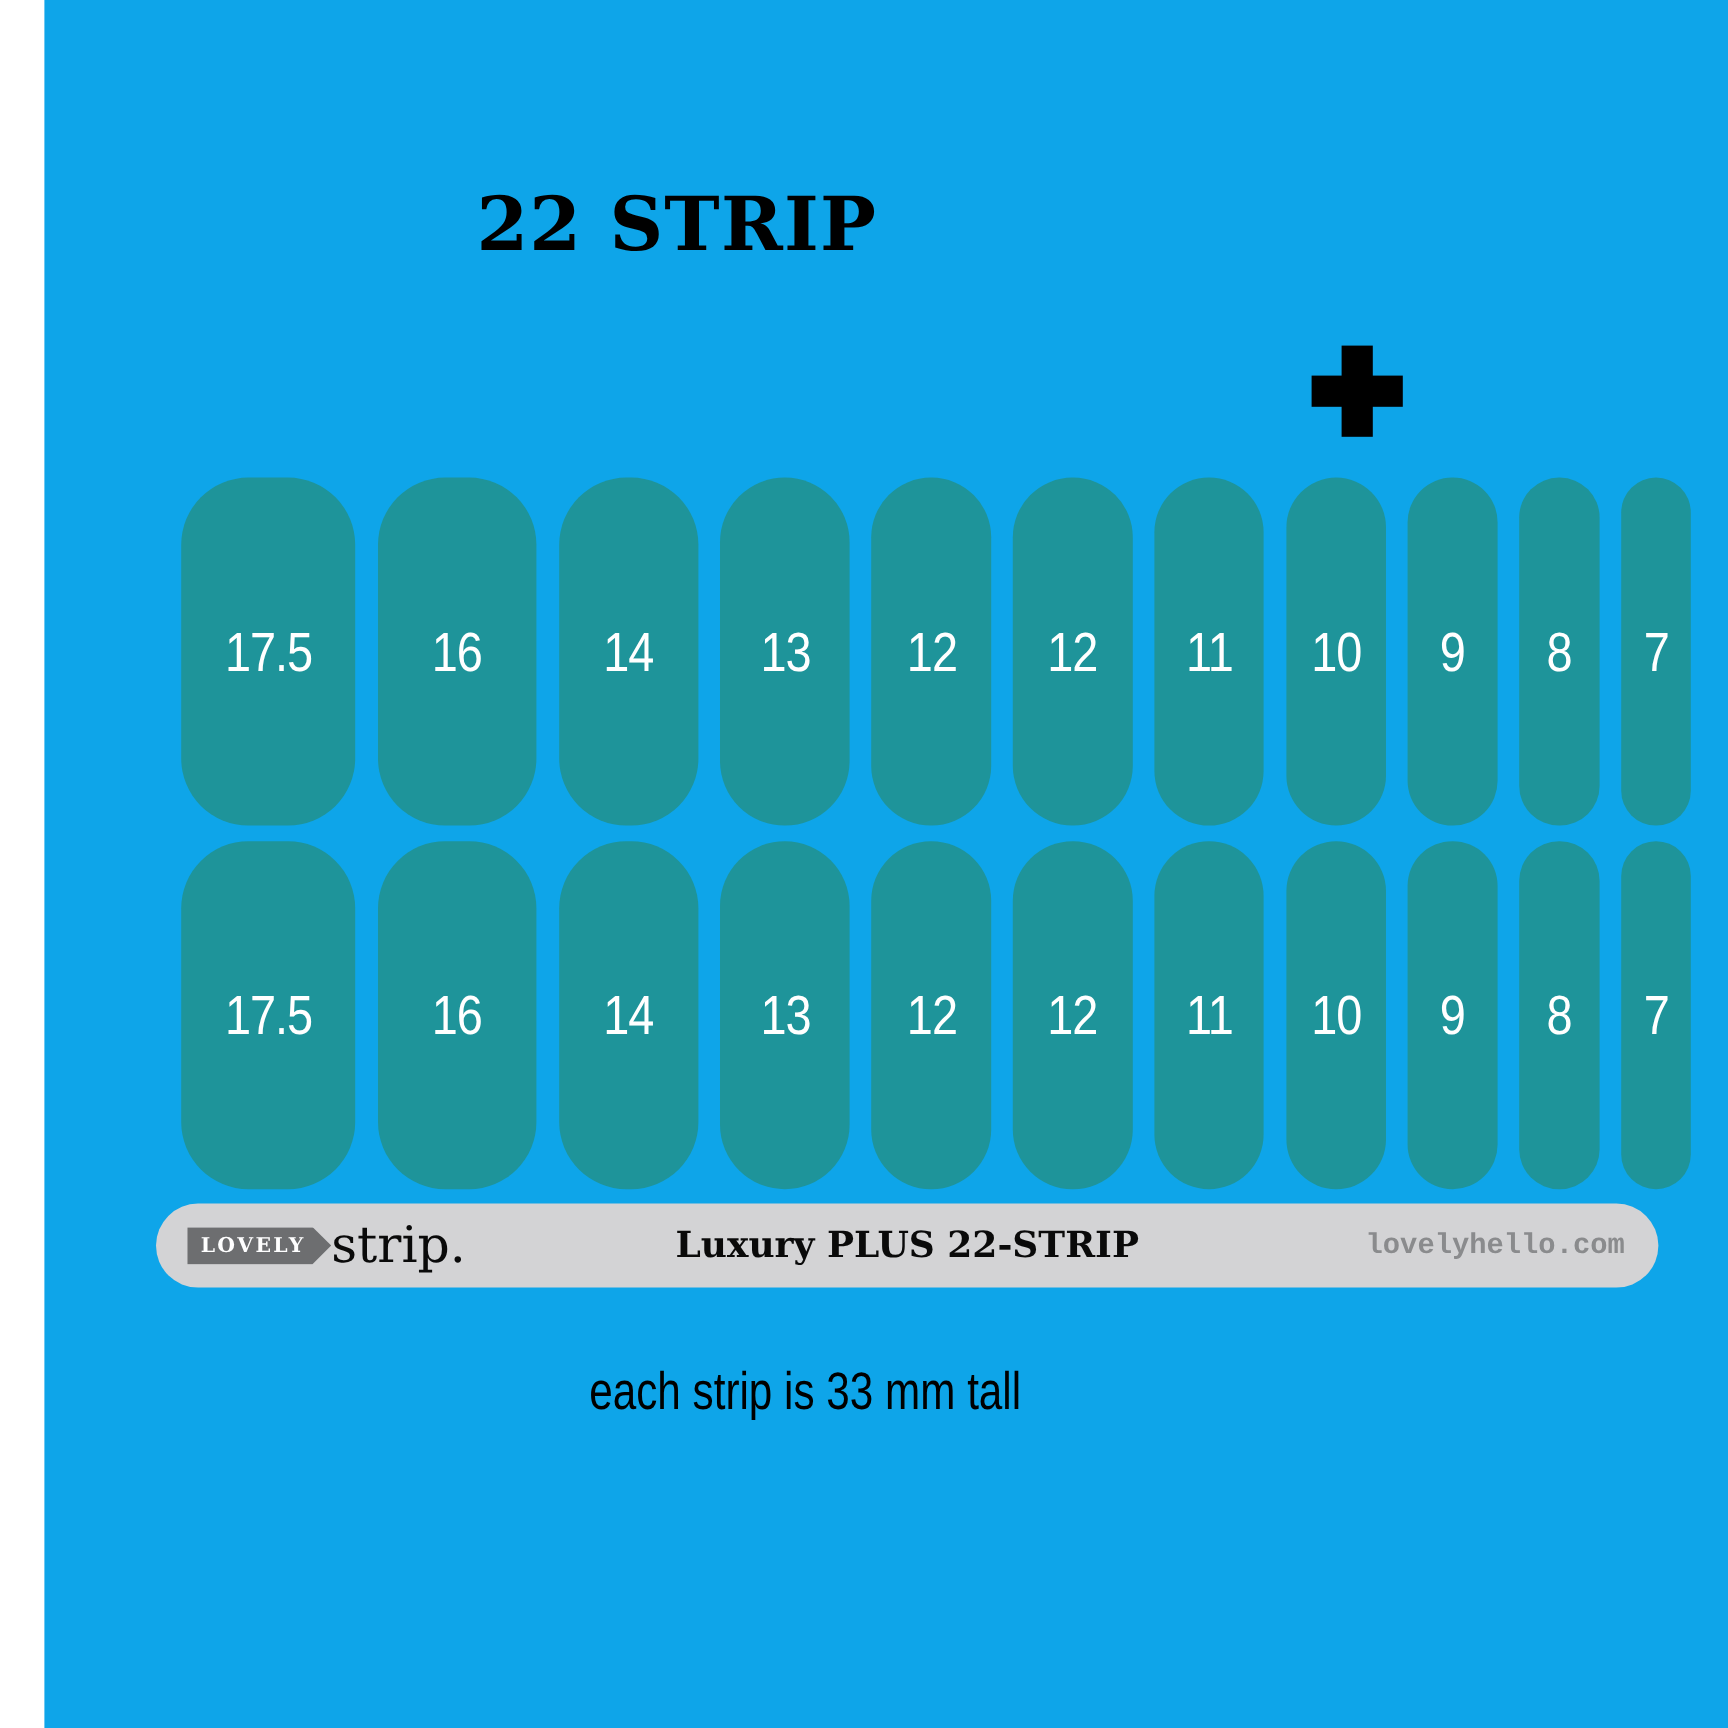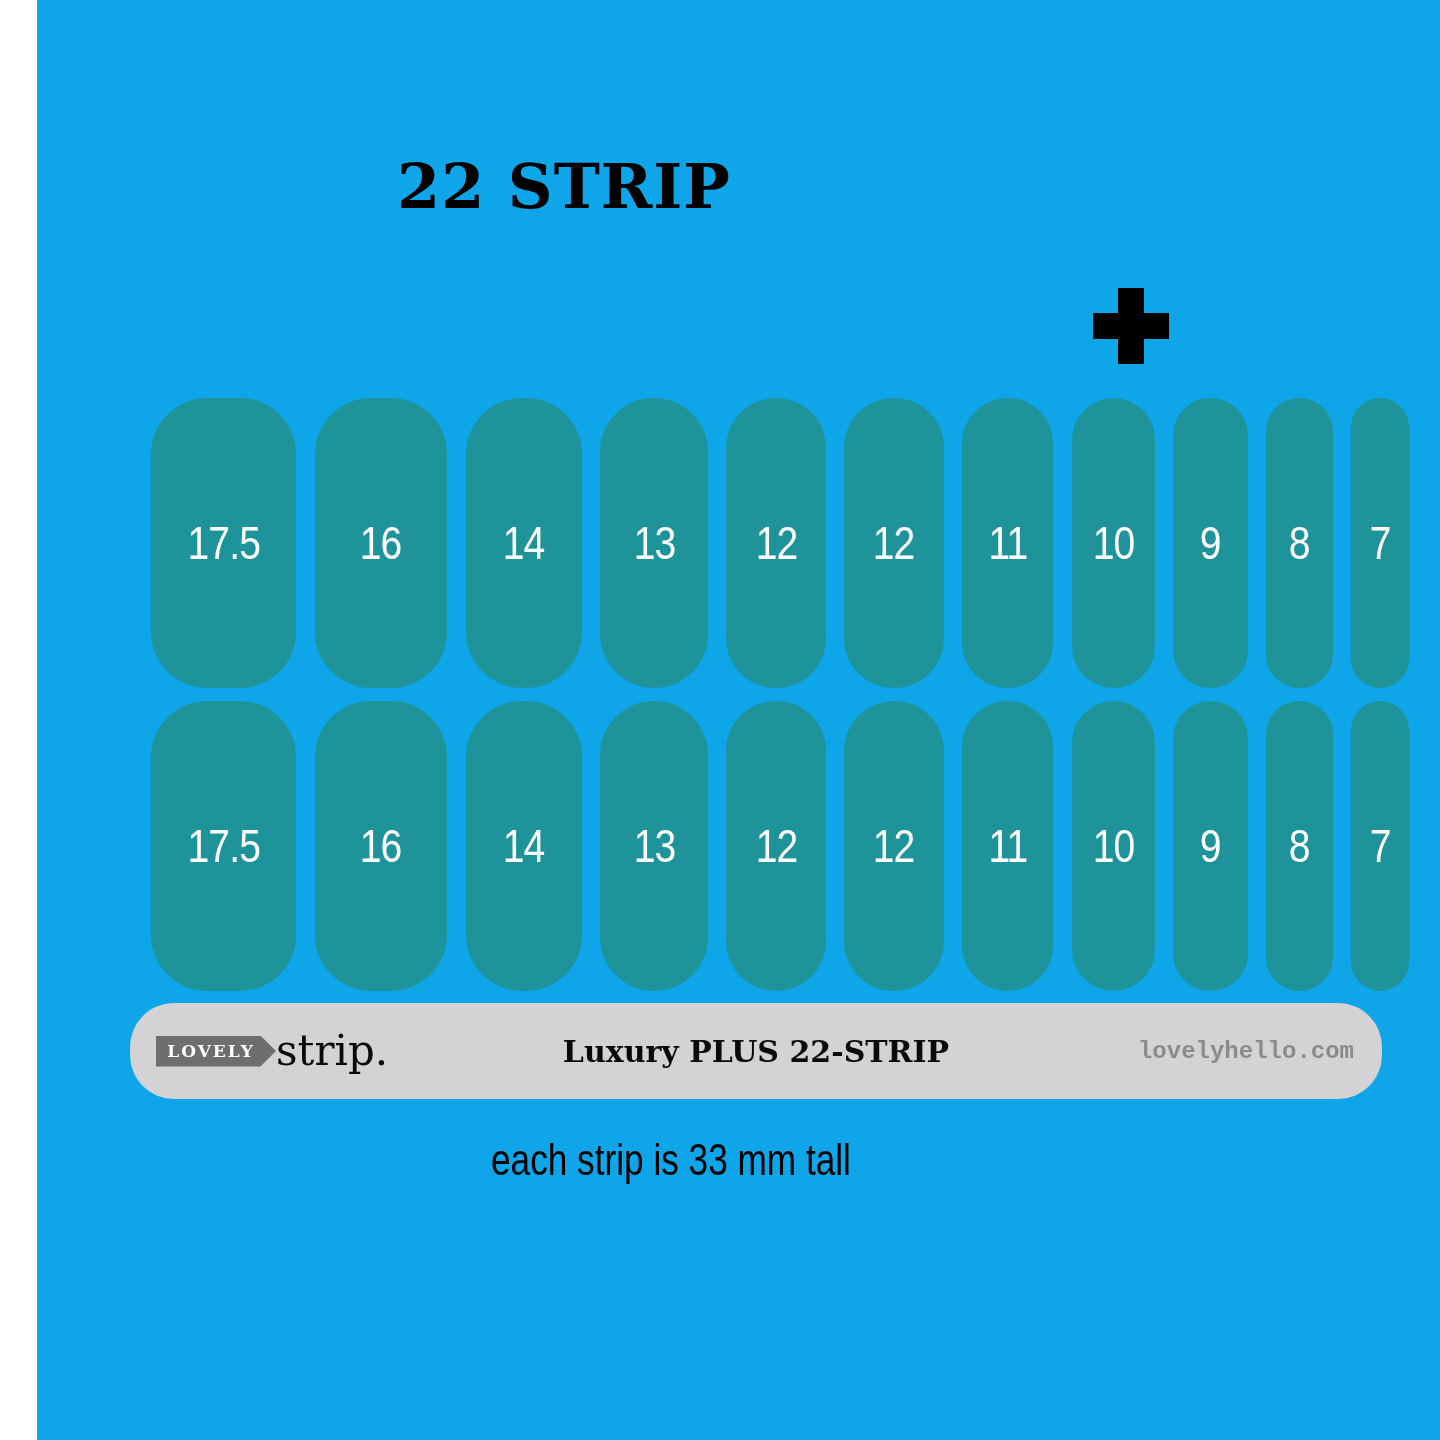--- a/index.html
+++ b/index.html
@@ -42,21 +42,21 @@
   }
   .strip-num{
     color:var(--strip_label,#fff);
     font-size:46px;font-weight:300;line-height:1;
     display:inline-block;transform:scaleX(0.85);
     letter-spacing:-1px;
   }
 
   
   .footer-bar{
-    position:absolute;left:93px;top:1003px;width:1252px;height:96px;
+    position:absolute;left:93px;top:1003px;width:1252px;height:70px;
     background:var(--bar,#D3D3D5);border-radius:44px;
     display:flex;align-items:center;
   }
   .logo{display:flex;align-items:center;margin-left:26px;}
   .logo-badge{
     width:120px;height:31px;background:var(--badge,#6D6E70);
     clip-path:polygon(0 0,87% 0,100% 50%,87% 100%,0 100%);
     display:flex;align-items:center;justify-content:center;
     padding-right:10px;box-sizing:border-box;flex:0 0 auto;
   }

